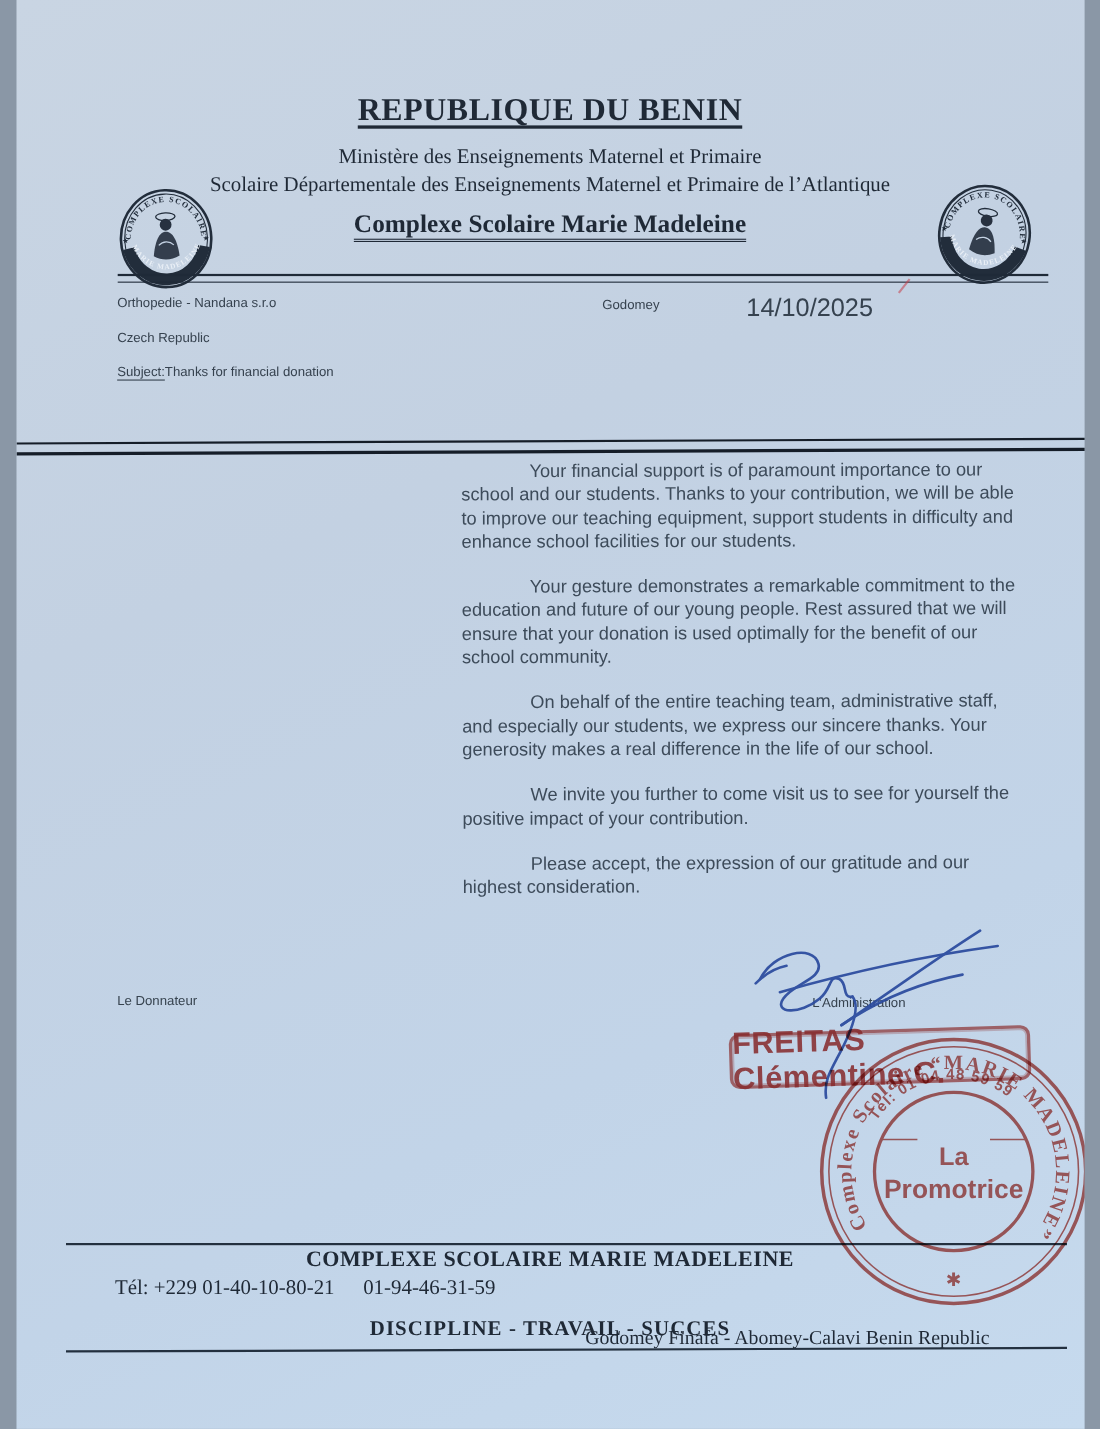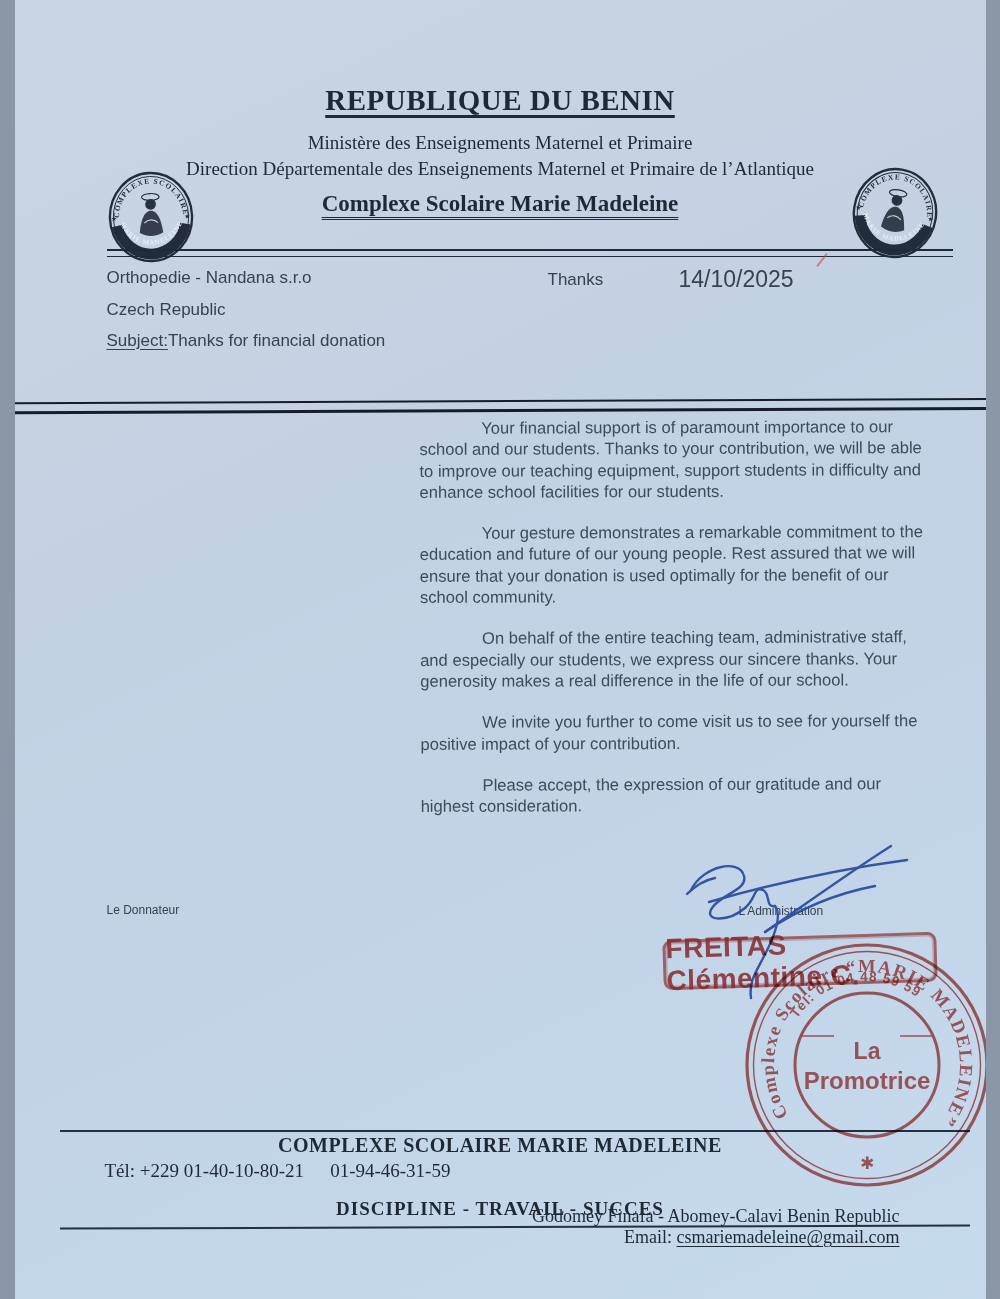--- a/index.html
+++ b/index.html
@@ -25,21 +25,21 @@
   .seal-right{left:836px;top:166px;transform:rotate(9deg);}
 
   
   .rule-double-header{top:249px;left:92px;width:846px;height:5px;
     border-top:2.5px solid #1f2a38;border-bottom:1.5px solid #1f2a38;}
   .rule-double-mid{top:400px;left:0;width:1000px;height:7px;
     border-top:2.5px solid #151d28;border-bottom:3px solid #151d28;transform:rotate(-.25deg);}
   .rule-footer{left:45px;width:910px;height:0;border-top:2px solid #23303f;}
 
   
-  .addr{font-size:17px;color:#36424f;}
+  .addr{font-size:12px;color:#36424f;}
   .subject-label{text-decoration:underline;text-underline-offset:3px;}
 
   
   .letter-body{left:405px;top:417px;width:514px;font-size:16.6px;line-height:21.3px;
     color:#3d4b5a;transform:rotate(-.2deg);}
   .letter-body p{margin:0 0 20px 0;text-indent:62px;}
 
   
   .sig-label{font-size:12px;color:#37434f;}
   .signature-svg{left:636px;top:824px;width:270px;height:180px;overflow:visible;}
@@ -64,21 +64,21 @@
 
   .speck{left:806px;top:252px;width:2px;height:16px;background:rgba(198,62,72,.55);transform:rotate(38deg);}
 </style>
 </head>
 <body>
 
 <div class="page">
 
   <div class="abs center serif ink republic">REPUBLIQUE DU BENIN</div>
   <div class="abs center serif ink ministry">Ministère des Enseignements Maternel et Primaire</div>
-  <div class="abs center serif ink direction">Direction Départementale des Enseignements Maternel et Primaire de l’Atlantique</div>
+  <div class="abs center serif ink direction">Scolaire Départementale des Enseignements Maternel et Primaire de l’Atlantique</div>
   <div class="abs center serif ink school-name">Complexe Scolaire Marie Madeleine</div>
 
   <svg class="seal seal-left" viewBox="0 0 90 96">
     <defs>
       <path id="sealTopL" d="M 14,62 A 33,36 0 1 1 76,62"></path>
       <path id="sealBotL" d="M 12,51 A 35,38 0 0 0 78,51"></path>
     </defs>
     <ellipse cx="45" cy="48" rx="42" ry="45" fill="none" stroke="#222d3b" stroke-width="2.4"></ellipse>
     <ellipse cx="45" cy="48" rx="38.5" ry="41.5" fill="none" stroke="#222d3b" stroke-width="1"></ellipse>
     <path d="M 10,56 A 36,39 0 0 0 80,56" stroke="#222d3b" stroke-width="11" fill="none"></path>
@@ -118,21 +118,21 @@
       <ellipse cx="45" cy="27.5" rx="9" ry="3.5" fill="none" stroke="#222d3b" stroke-width="1.2"></ellipse>
       <circle cx="45" cy="35" r="5.5" fill="#273140"></circle>
       <path d="M 33,64 C 35,47 40,41.5 45,41.5 C 50,41.5 55,47 57,64 C 49,68.5 41,68.5 33,64 Z" fill="#273140" opacity=".92"></path>
       <path d="M 38,54 C 42,50 48,50 52,54" stroke="#c3d1e2" stroke-width="1.2" fill="none"></path>
     </g>
   </svg>
 
   <div class="abs rule-double-header"></div>
 
   <div class="abs addr" style="left:92px;top:268px;">Orthopedie - Nandana s.r.o</div>
-  <div class="abs addr" style="left:533px;top:270px;">Thanks</div>
+  <div class="abs addr" style="left:533px;top:270px;">Godomey</div>
   <div class="abs addr" style="left:664px;top:266px;font-size:23px;">14/10/2025</div>
   <div class="abs addr" style="left:92px;top:300px;">Czech Republic</div>
   <div class="abs addr" style="left:92px;top:331px;"><span class="subject-label">Subject:</span><span>Thanks for financial donation</span></div>
   <div class="abs speck"></div>
 
   <div class="abs rule-double-mid"></div>
 
   <div class="abs letter-body">
     <p>Your financial support is of paramount importance to our school and our students. Thanks to your contribution, we will be able to improve our teaching equipment, support students in difficulty and enhance school facilities for our students.</p>
     <p>Your gesture demonstrates a remarkable commitment to the education and future of our young people. Rest assured that we will ensure that your donation is used optimally for the benefit of our school community.</p>
@@ -183,21 +183,17 @@
     <text x="130" y="234" font-size="17" fill="#b84741" text-anchor="middle">✱</text>
   </svg>
 
   <div class="abs rule-footer" style="top:1130px;"></div>
   <div class="abs center serif ink footer-school">COMPLEXE SCOLAIRE MARIE MADELEINE</div>
   <div class="abs serif footer-phones">
     <span>Tél: +229 01-40-10-80-21</span><span class="p2">01-94-46-31-59</span>
   </div>
   <div class="abs serif footer-right">
     <div>Godomey Finafa - Abomey-Calavi Benin Republic</div>
-    <div class="footer-email">
-      <span>Email:</span>
-      <span class="email-underline">csmariemadeleine@gmail.com</span>
-    </div>
   </div>
   <div class="abs center serif ink motto">DISCIPLINE - TRAVAIL - SUCCES</div>
   <div class="abs rule-footer" style="top:1226px;transform:rotate(-.2deg);"></div>
 
 </div>
 
 </body></html>

